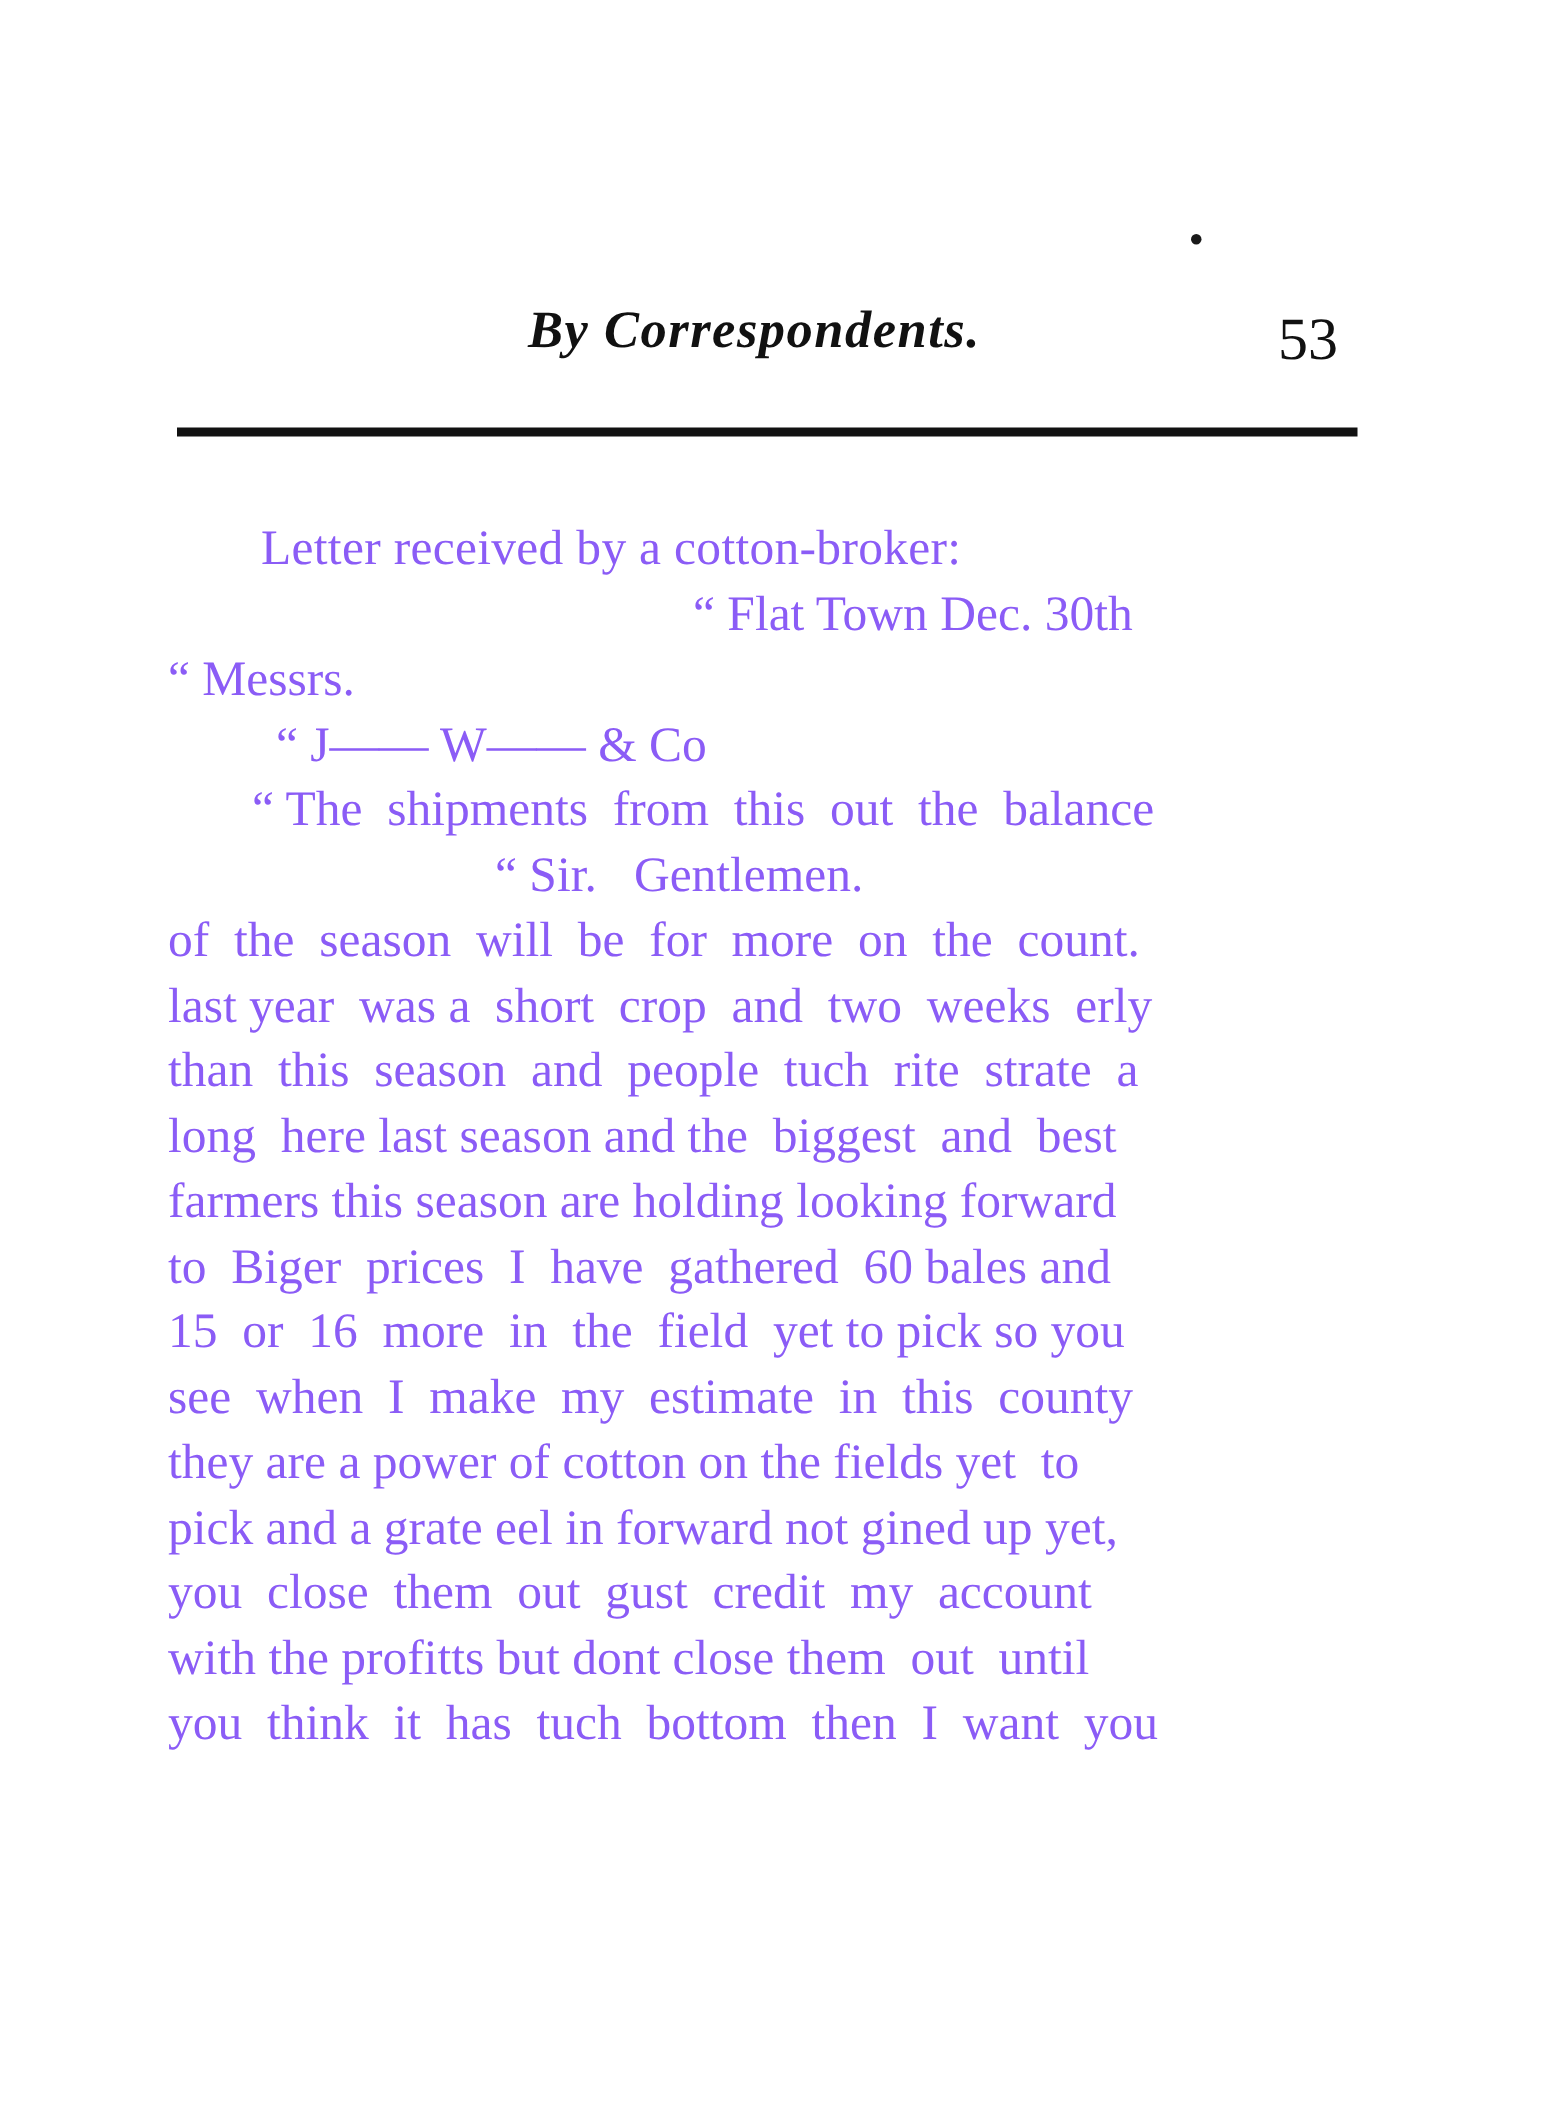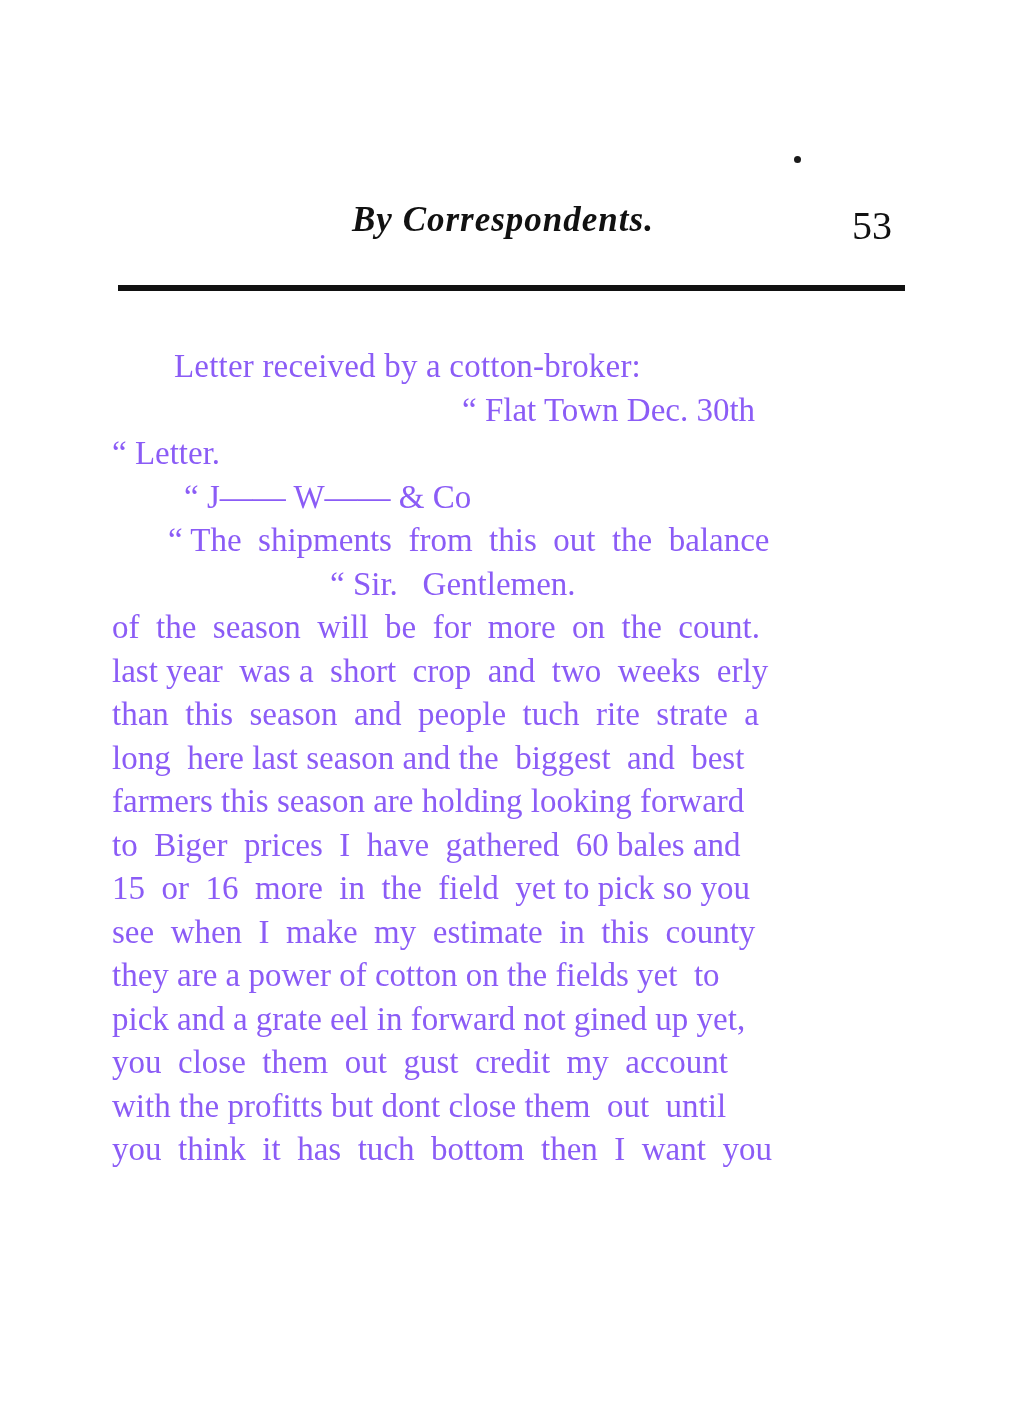--- a/index.html
+++ b/index.html
@@ -122,21 +122,21 @@
   <div class="header">
     <div class="running-head">By  Correspondents.</div>
     <div class="page-number">53</div>
   </div>
 
   <div class="rule"></div>
 
   <div class="body-text">
     <div class="line intro-line">Letter received by a cotton-broker:</div>
     <div class="line dateline">“ Flat Town Dec. 30th</div>
-    <div class="line salute-1">“ Letter.</div>
+    <div class="line salute-1">“ Messrs.</div>
     <div class="line salute-2">“ J—— W—— &amp; Co</div>
     <div class="line" style="padding-left:56px;">“ The  shipments  from  this  out  the  balance</div>
 
     <div class="line salute-3">“ Sir.   Gentlemen.</div>
     <div class="line">of  the  season  will  be  for  more  on  the  count.</div>
     <div class="line">last year  was a  short  crop  and  two  weeks  erly</div>
     <div class="line">than  this  season  and  people  tuch  rite  strate  a</div>
     <div class="line">long  here last season and the  biggest  and  best</div>
     <div class="line">farmers this season are holding looking forward</div>
     <div class="line">to  Biger  prices  I  have  gathered  60 bales and</div>

